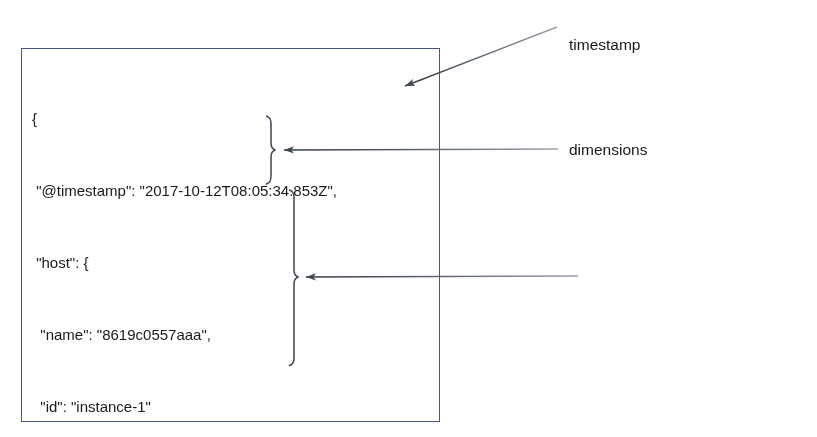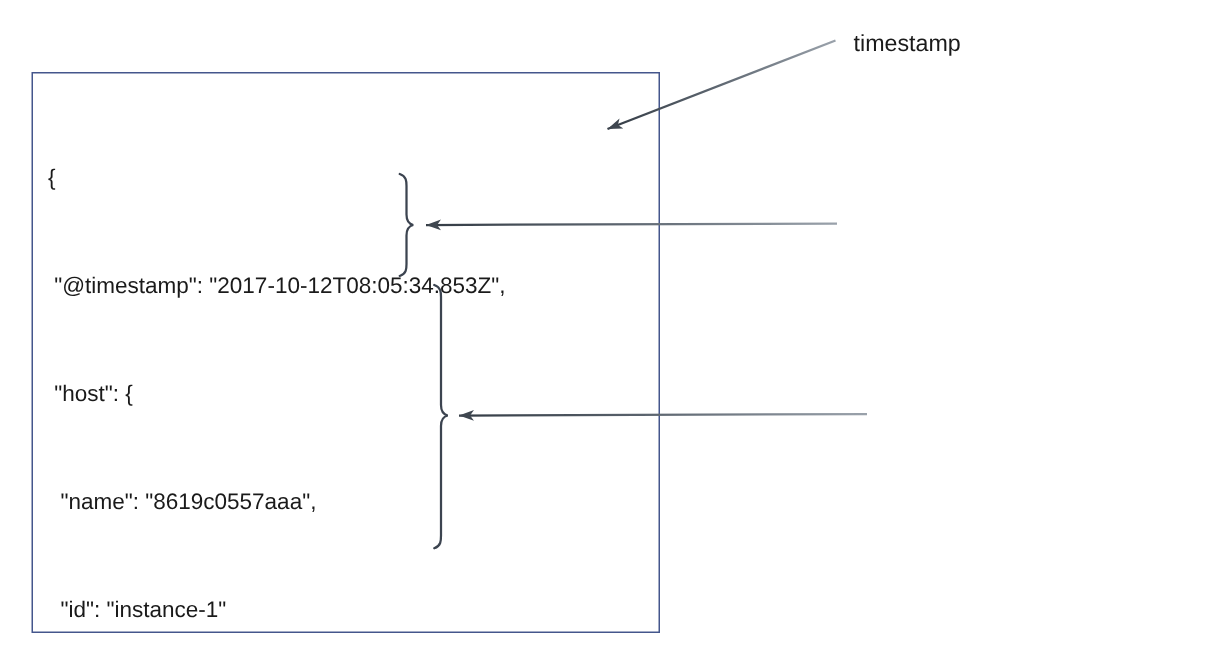--- a/index.html
+++ b/index.html
@@ -47,21 +47,21 @@
 
   
   .anno-label {
     position: absolute;
     font-family: "Liberation Sans", sans-serif;
     font-size: 15.5px;
     color: #1a1a1a;
     white-space: nowrap;
     line-height: 20px;
   }
-  #label-timestamp { left: 569px; top: 20px; text-align: right; }
+  #label-timestamp { left: 569px; top: 35px; text-align: right; }
   #label-dimensions { left: 569px; top: 140px; }
   #label-metric { left: 588px; top: 269px; }
 
   
   #overlay {
     position: absolute;
     left: 0;
     top: 0;
     width: 817px;
     height: 437px;
@@ -133,15 +133,16 @@
       <line x1="558" y1="149" x2="284" y2="150" stroke="url(#fadeline)" stroke-width="1.5" marker-end="url(#arrowhead)"></line>
     </g>
 
     <g>
       <line x1="578" y1="276" x2="306" y2="277" stroke="url(#fadeline)" stroke-width="1.5" marker-end="url(#arrowhead)"></line>
     </g>
   </svg>
 
   <div class="anno-label" id="label-timestamp">timestamp</div>
 
+  <div class="anno-label" id="label-dimensions">dimensions</div>
 
 
 </div>
 
 </body></html>

